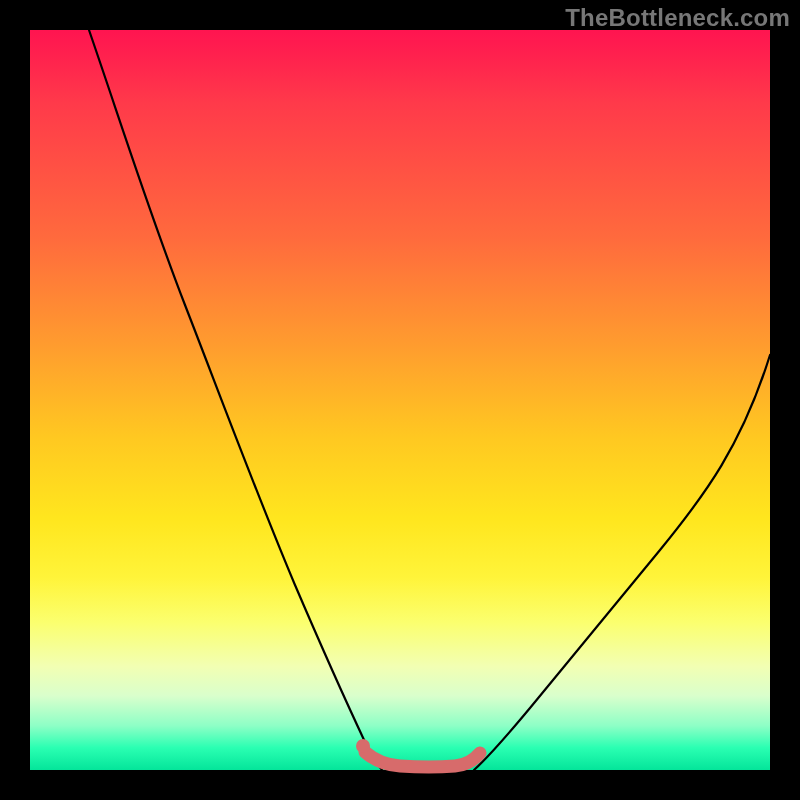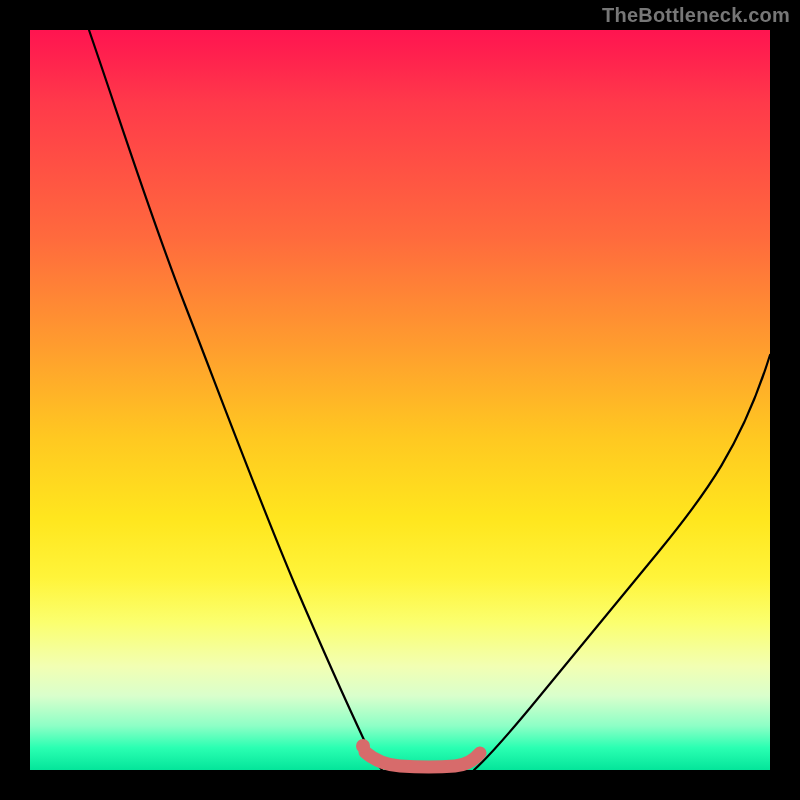--- a/index.html
+++ b/index.html
@@ -17,21 +17,21 @@
     top: 0;
     width: 800px;
     height: 800px;
     background: #000;
   }
   .watermark {
     position: absolute;
     top: 4px;
     right: 10px;
     color: #777;
-    font-size: 20px;
+    font-size: 24px;
     font-weight: 600;
     letter-spacing: 0.2px;
     user-select: none;
     margin-left: 40px;
   }
   .plot {
     position: absolute;
     left: 30px;
     top: 30px;
     width: 740px;

